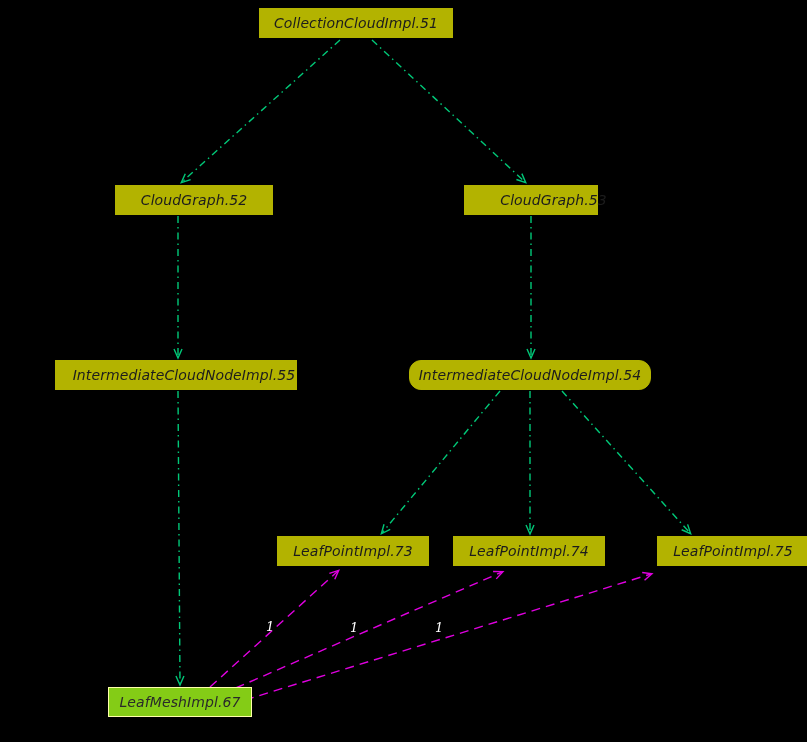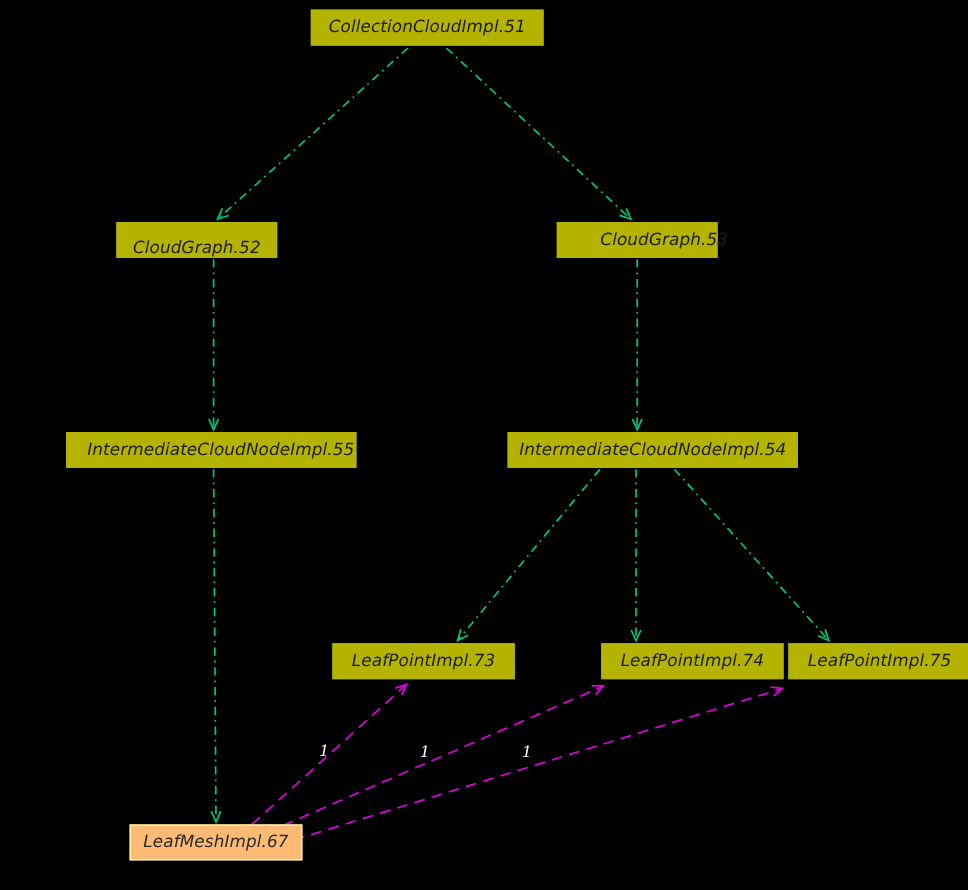--- a/index.html
+++ b/index.html
@@ -35,21 +35,21 @@
     font-size: 14px;
     line-height: 1;
     letter-spacing: 0.1px;
     white-space: nowrap;
     color: #1c1c1c;
     background: #b3b300;
     border: 1px solid #b3b300;
     font-style: italic;
   }
   .node.leaf-mesh {
-    background: #fdba74;
+    background: #84cc16;
     border-color: #ffffaa;
     color: #2a2a2a;
   }
   .edge-label {
     position: absolute;
     color: #ffffff;
     font-size: 13px;
     font-style: italic;
     font-family: "DejaVu Serif", serif;
     line-height: 1;
@@ -107,41 +107,41 @@
     </g>
     <g>
       <path d="M 245,700 L 651,574" fill="none" stroke="#e000e0" stroke-width="1.4" stroke-dasharray="9 6" marker-end="url(#arrow-magenta)"></path>
     </g>
   </svg>
 
   <div class="node" style="left:259px; top:8px; width:194px; height:30px;">
     <span>CollectionCloudImpl.51</span>
   </div>
 
-  <div class="node" style="left:97px; top:185px; width:134px; height:30px;align-items:flex-end;">
+  <div class="node" style="left:115px; top:185px; width:158px; height:30px;">
     <span>CloudGraph.52</span>
   </div>
 
   <div class="node" style="left:464px; top:185px; width:134px; height:30px;padding-left:45px;">
     <span>CloudGraph.53</span>
   </div>
 
   <div class="node" style="left:55px; top:360px; width:242px; height:30px;padding-left:16px;">
     <span>IntermediateCloudNodeImpl.55</span>
   </div>
 
-  <div class="node" style="left:423px; top:360px; width:242px; height:30px;">
+  <div class="node" style="left:409px; top:360px; width:242px; height:30px;border-radius:12px;">
     <span>IntermediateCloudNodeImpl.54</span>
   </div>
 
   <div class="node" style="left:277px; top:536px; width:152px; height:30px;">
     <span>LeafPointImpl.73</span>
   </div>
 
-  <div class="node" style="left:453px; top:536px; width:152px; height:30px;margin-left:48px;">
+  <div class="node" style="left:453px; top:536px; width:152px; height:30px;">
     <span>LeafPointImpl.74</span>
   </div>
 
   <div class="node" style="left:657px; top:536px; width:152px; height:30px;">
     <span>LeafPointImpl.75</span>
   </div>
 
   <div class="node leaf-mesh" style="left:108px; top:687px; width:144px; height:30px;">
     <span>LeafMeshImpl.67</span>
   </div>

